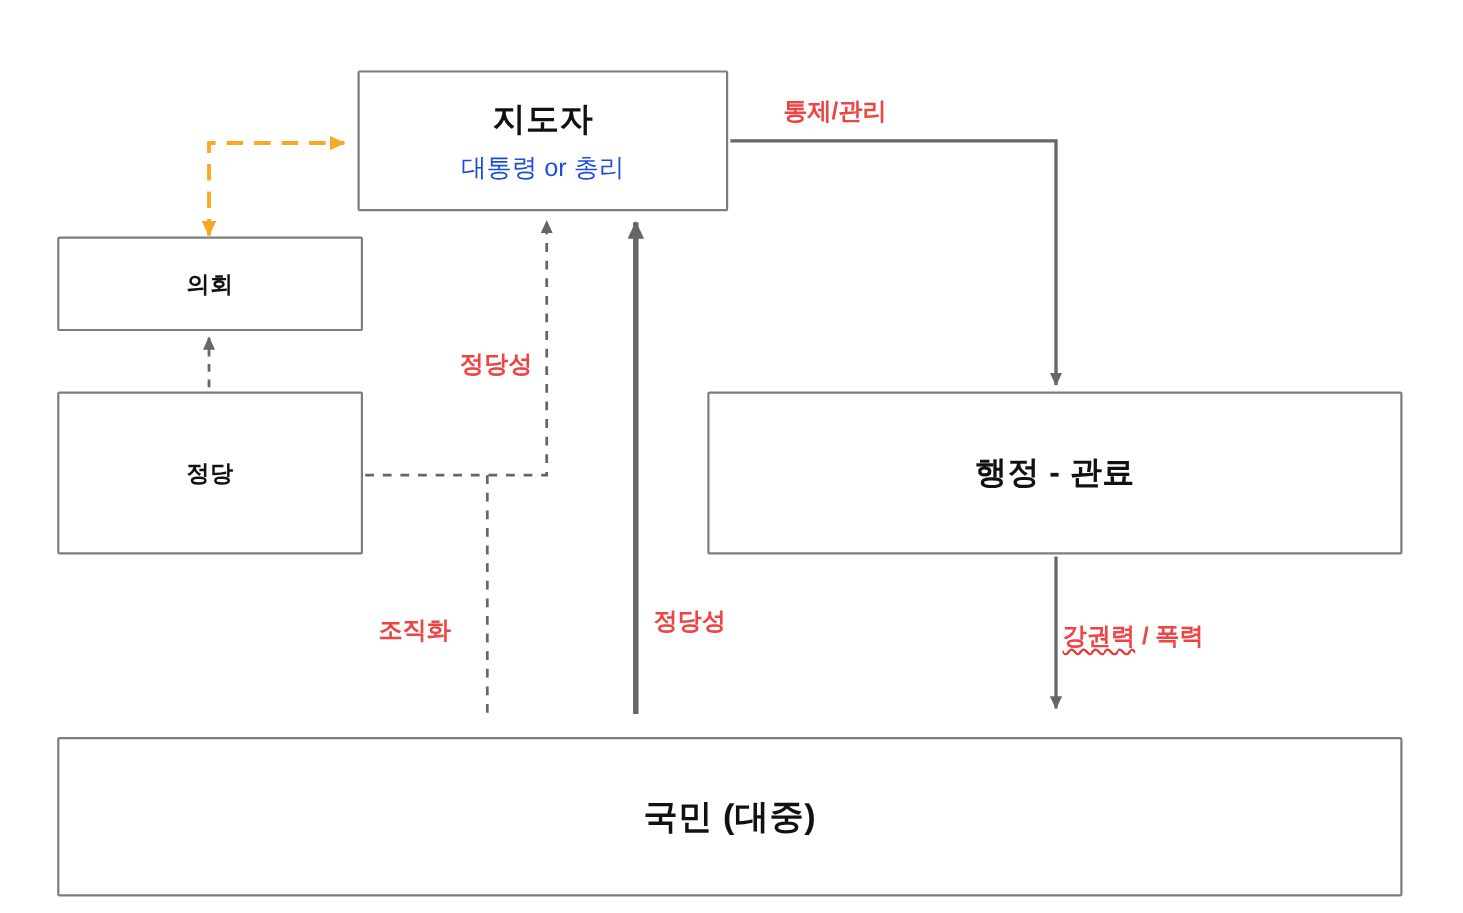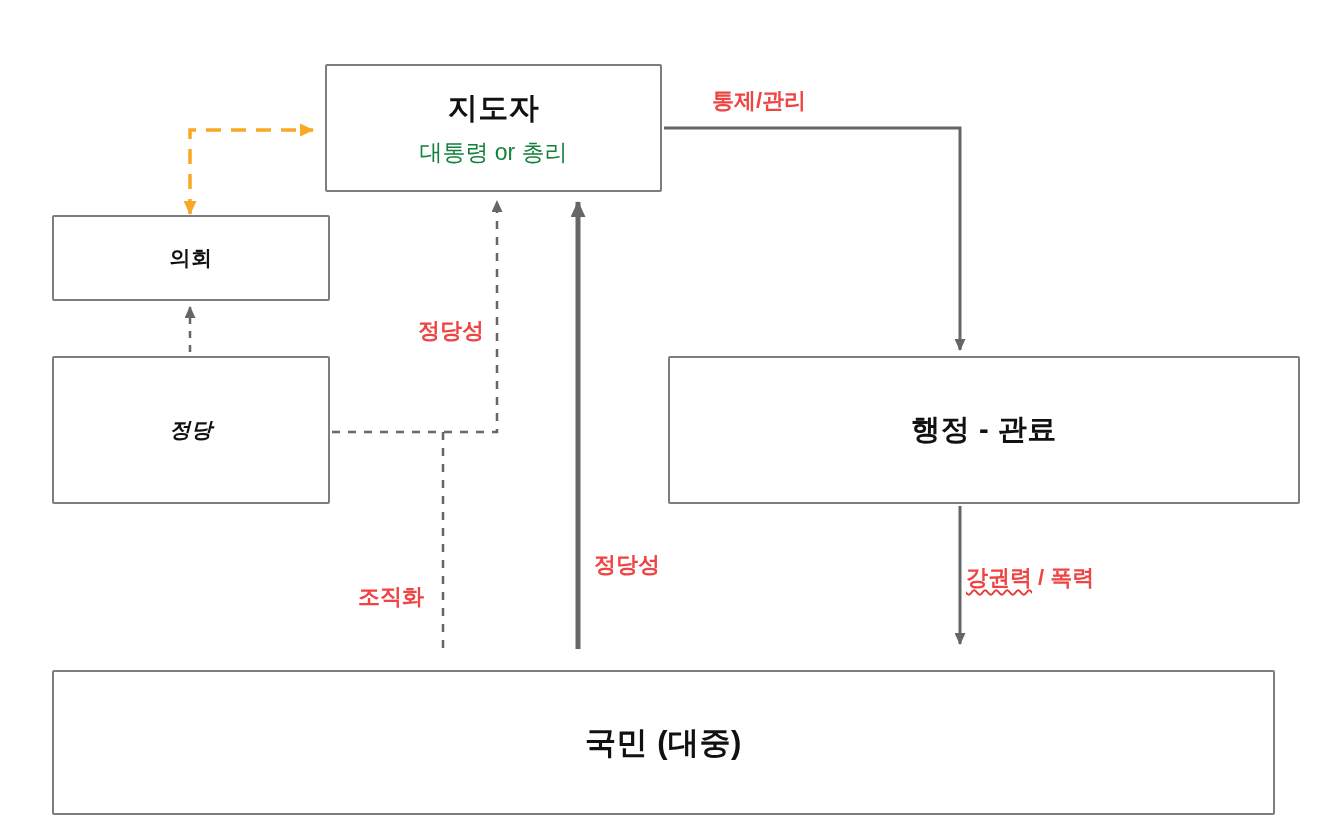--- a/index.html
+++ b/index.html
@@ -23,41 +23,41 @@
     box-sizing:border-box;
     z-index:2;
   }
   .node-title{
     font-weight:700;
     color:#111111;
     letter-spacing:0.5px;
   }
   .node-subtitle{
     font-weight:500;
-    color:#15803d;
+    color:#1d4ed8;
     margin-top:8px;
   }
   .edge-label{
     position:absolute;
     font-weight:700;
     font-size:22px;
     color:#ef4444;
     z-index:3;
     white-space:nowrap;
   }
   .squiggle{
     text-decoration:underline wavy #e53935;
     text-decoration-thickness:1.5px;
     text-underline-offset:4px;
   }
   
   .leader      {left:325px; top:64px;  width:337px; height:128px;}
   .parliament  {left:52px;  top:215px; width:278px; height:86px;}
-  .party       {left:52px;  top:356px; width:278px; height:148px;font-style:italic;}
-  .bureaucracy {left:643px; top:356px; width:632px; height:148px;margin-left:25px;}
+  .party       {left:52px;  top:356px; width:278px; height:148px;}
+  .bureaucracy {left:643px; top:356px; width:632px; height:148px;}
   .people      {left:52px;  top:670px; width:1223px;height:145px;}
   .leader .node-title{font-size:30px;}
   .leader .node-subtitle{font-size:23px;}
   .parliament .node-title, .party .node-title{font-size:21px;}
   .bureaucracy .node-title{font-size:29px;}
   .people .node-title{font-size:31px;}
 </style>
 </head>
 <body>
 
@@ -112,21 +112,21 @@
   </div>
 
   <div class="node people">
     <div class="node-title">국민 (대중)</div>
   </div>
 
   <div class="edge-label" style="left:712px; top:86px;">통제/관리</div>
 
   <div class="edge-label" style="left:418px; top:316px;">정당성</div>
 
-  <div class="edge-label" style="left:358px; top:558px;margin-top:24px;">조직화</div>
+  <div class="edge-label" style="left:344px; top:558px;">조직화</div>
 
   <div class="edge-label" style="left:594px; top:550px;">정당성</div>
 
   <div class="edge-label" style="left:966px; top:563px;">
     <span class="squiggle">강권력</span><span> / 폭력</span>
   </div>
 
 </div>
 
 </body></html>

